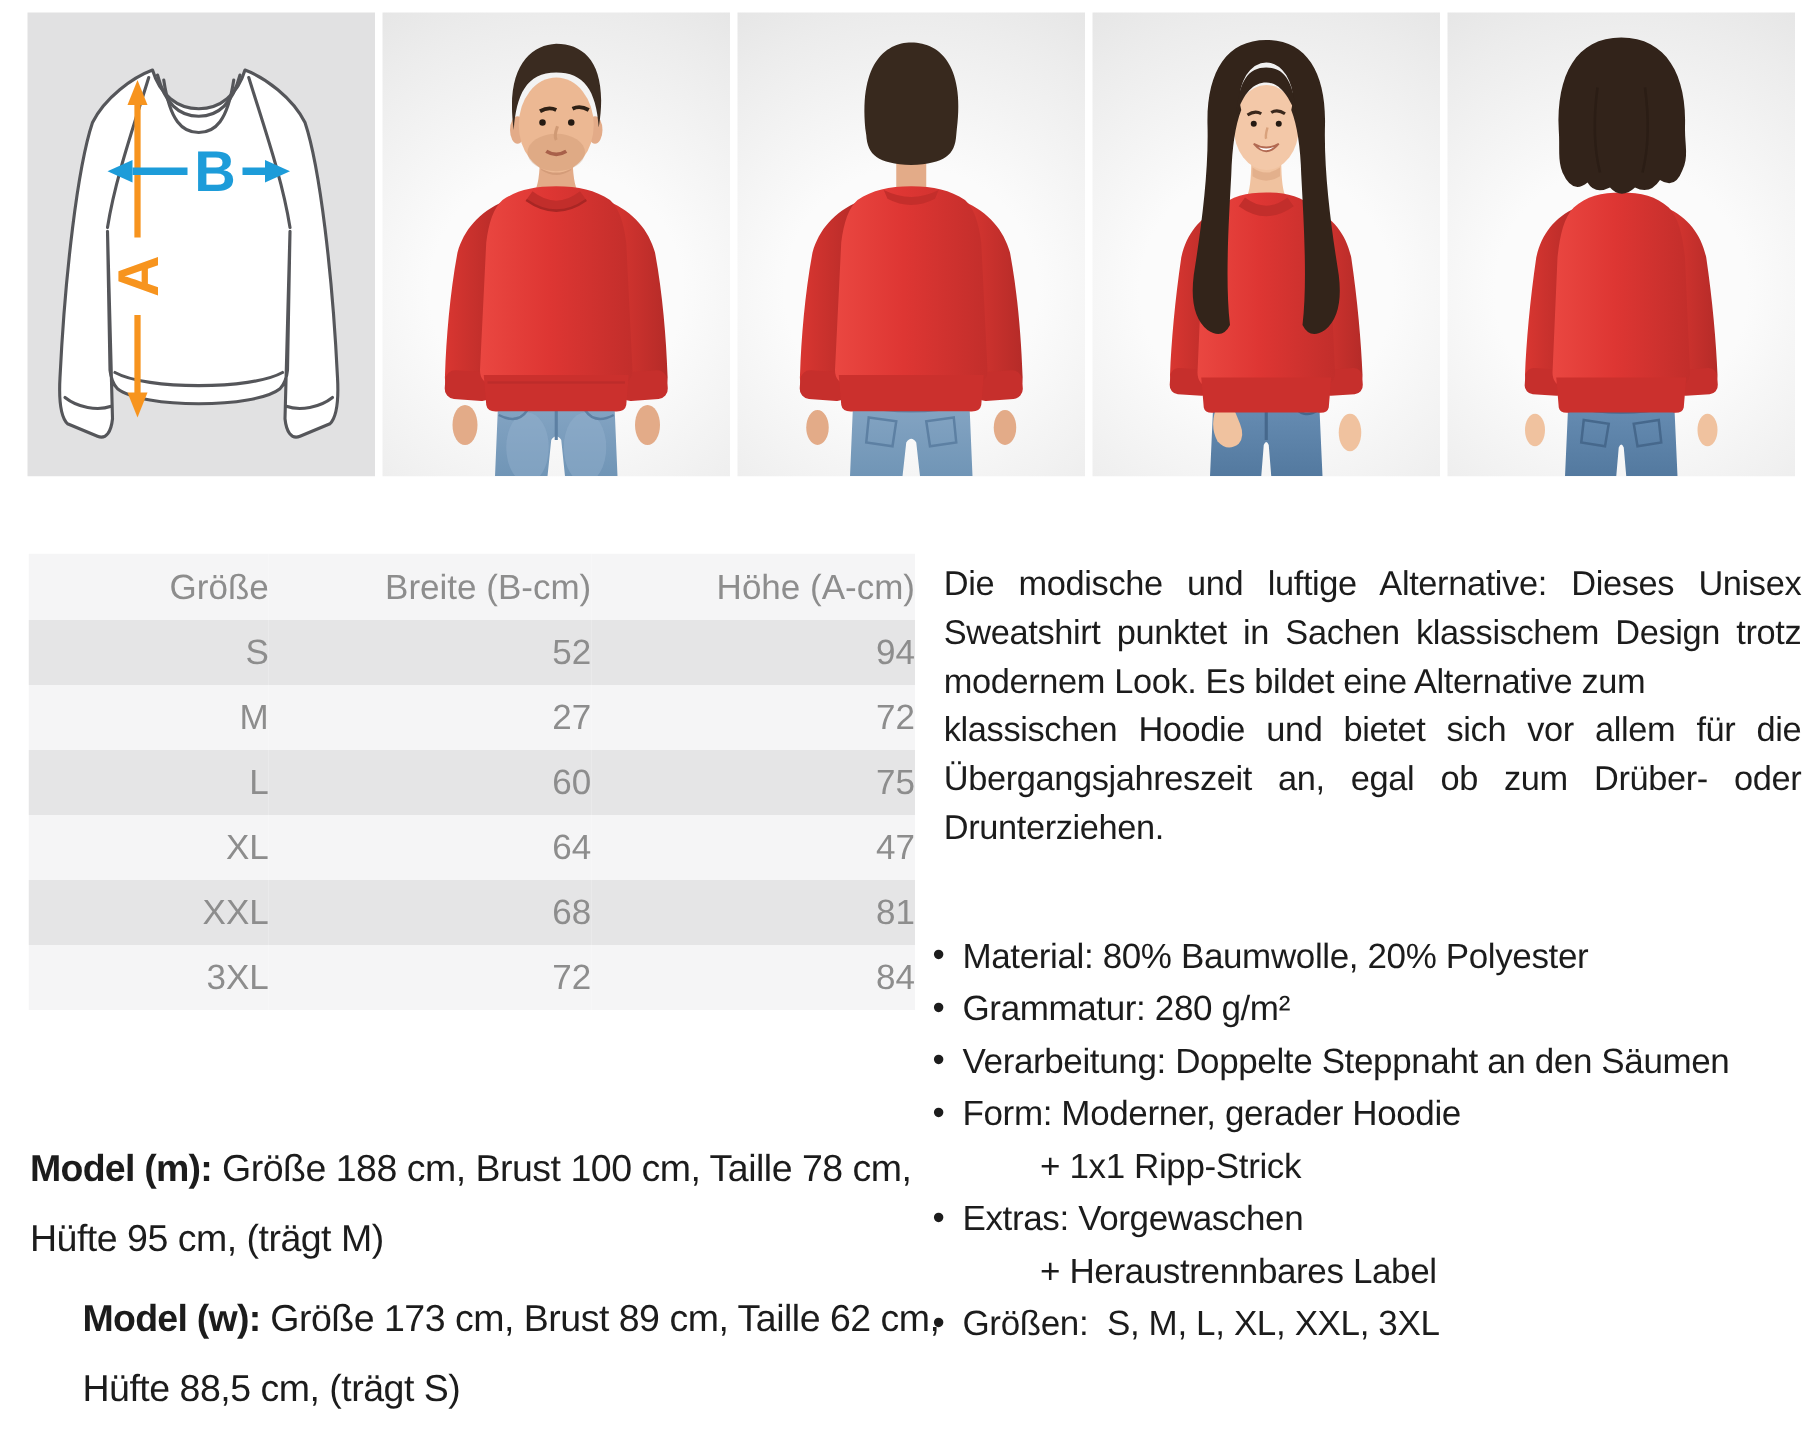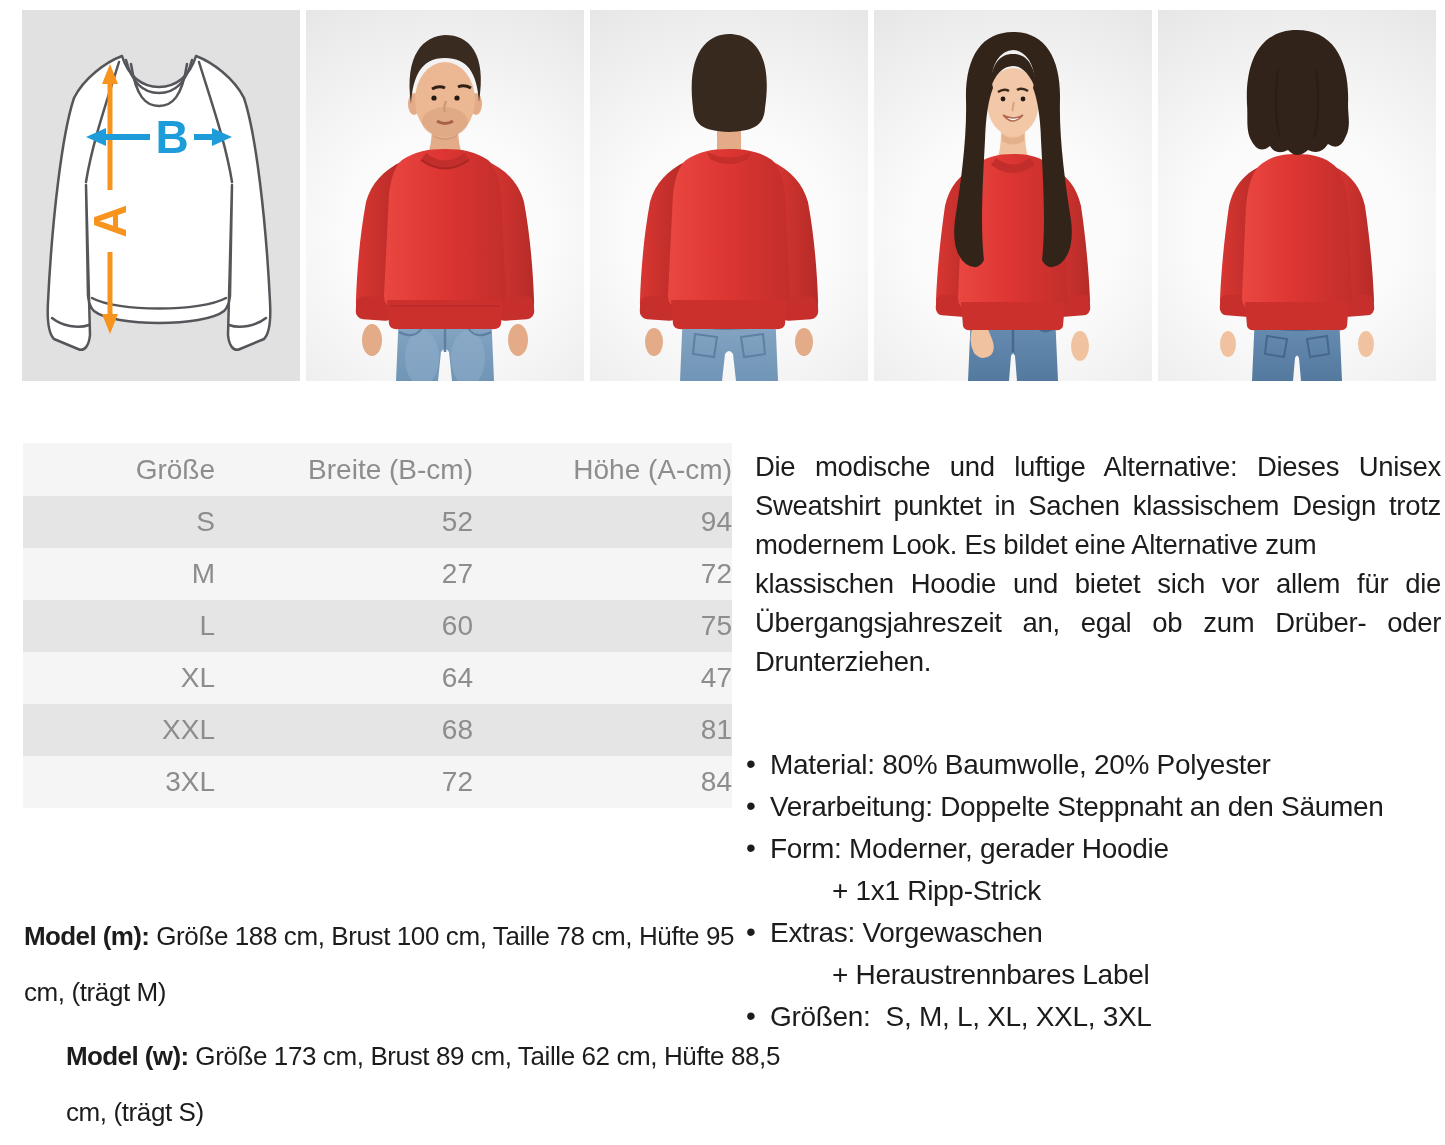--- a/index.html
+++ b/index.html
@@ -16,21 +16,21 @@
   
   .size-table{position:absolute;left:23px;top:443px;width:709px;border-collapse:collapse;table-layout:fixed;
               font-size:28px;color:#8d8d8d;}
   .size-table th,.size-table td{font-weight:400;text-align:right;padding:0 0 0 59px;height:52px;}
   .size-table thead tr{background:#f5f5f6;height:53px;}
   .size-table tbody tr:nth-child(odd){background:#e5e5e6;}
   .size-table tbody tr:nth-child(even){background:#f5f5f6;}
 
   .tolerance{position:absolute;left:21px;top:818px;font-size:29px;letter-spacing:-0.3px;}
 
-  .model-info{position:absolute;left:24px;width:714px;font-size:26px;line-height:56px;letter-spacing:-0.4px;margin:0;}
+  .model-info{position:absolute;left:24px;width:714px;font-size:30px;line-height:56px;letter-spacing:-0.4px;margin:0;}
   .model-m{top:908px;}
   .model-w{top:1028px;margin-left:42px;}
   .model-info b{font-weight:700;letter-spacing:-0.6px;}
 
   
   .description{position:absolute;left:755px;top:447px;width:686px;font-size:27.5px;line-height:39px;
                text-align:justify;white-space:pre-line;letter-spacing:-0.3px;}
   .features{position:absolute;left:744px;top:744px;width:700px;margin:0;padding:0;list-style:none;
             font-size:28px;line-height:42px;letter-spacing:-0.3px;}
   .features li{position:relative;padding-left:26px;}
@@ -316,20 +316,23 @@
   </p>
 
   <div class="description">Die modische und luftige Alternative: Dieses Unisex Sweatshirt punktet in Sachen klassischem Design trotz modernem Look. Es bildet eine Alternative zum
 klassischen Hoodie und bietet sich vor allem für die Übergangsjahreszeit an, egal ob zum Drüber- oder Drunterziehen.</div>
 
   <ul class="features">
     <li>
       <span class="feature-text">Material: 80% Baumwolle, 20% Polyester</span>
     </li>
     <li>
+      <span class="feature-text">Grammatur: 280 g/m²</span>
+    </li>
+    <li>
       <span class="feature-text">Verarbeitung: Doppelte Steppnaht an den Säumen</span>
     </li>
     <li>
       <span class="feature-text">Form: Moderner, gerader Hoodie</span>
       <div class="feature-extra">+ 1x1 Ripp-Strick</div>
     </li>
     <li>
       <span class="feature-text">Extras: Vorgewaschen</span>
       <div class="feature-extra">+ Heraustrennbares Label</div>
     </li>

